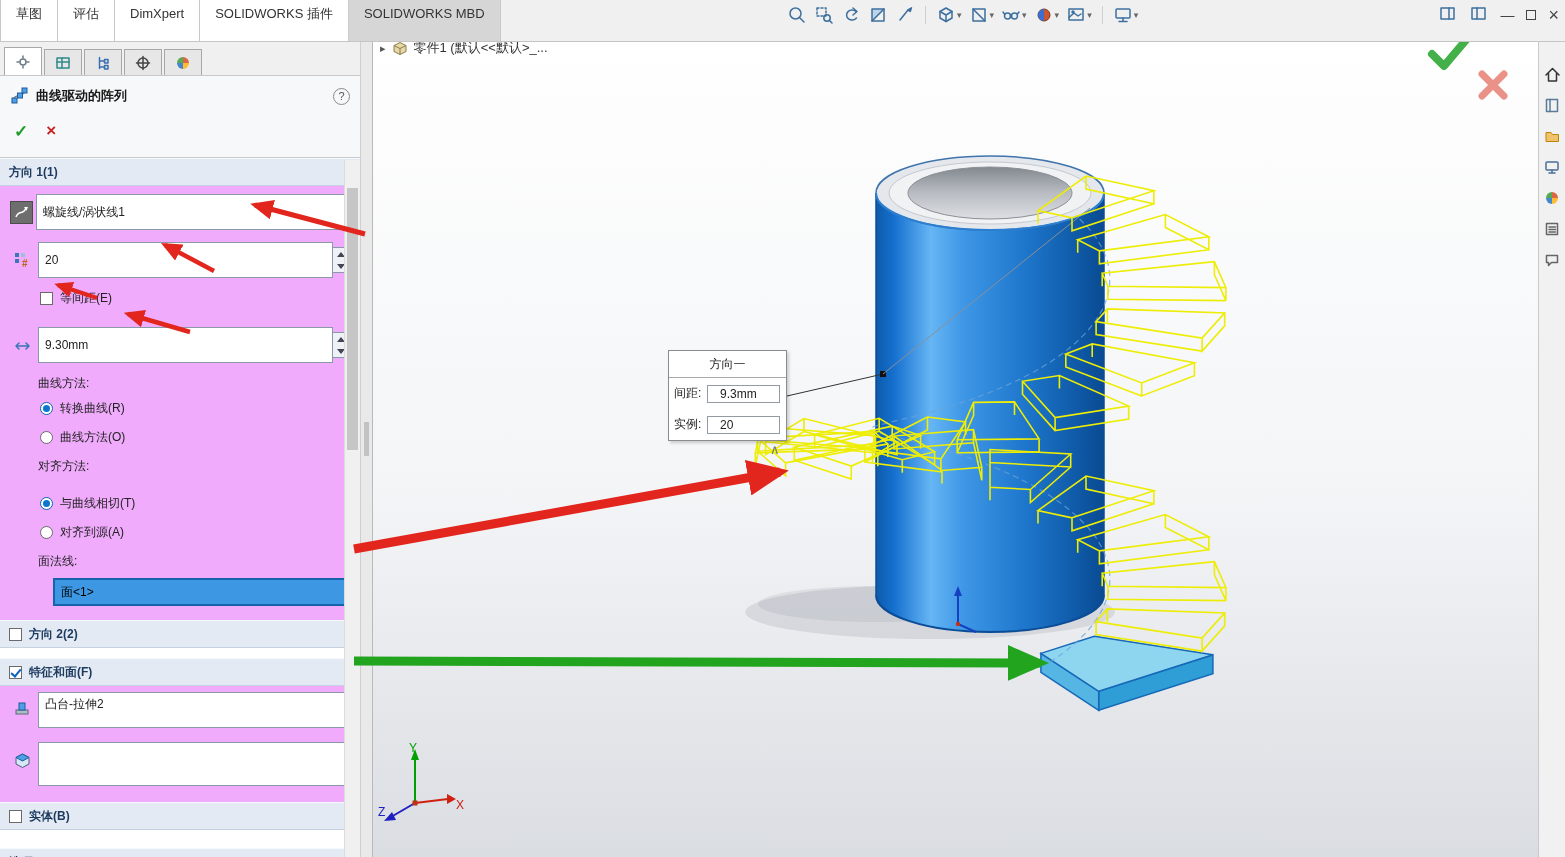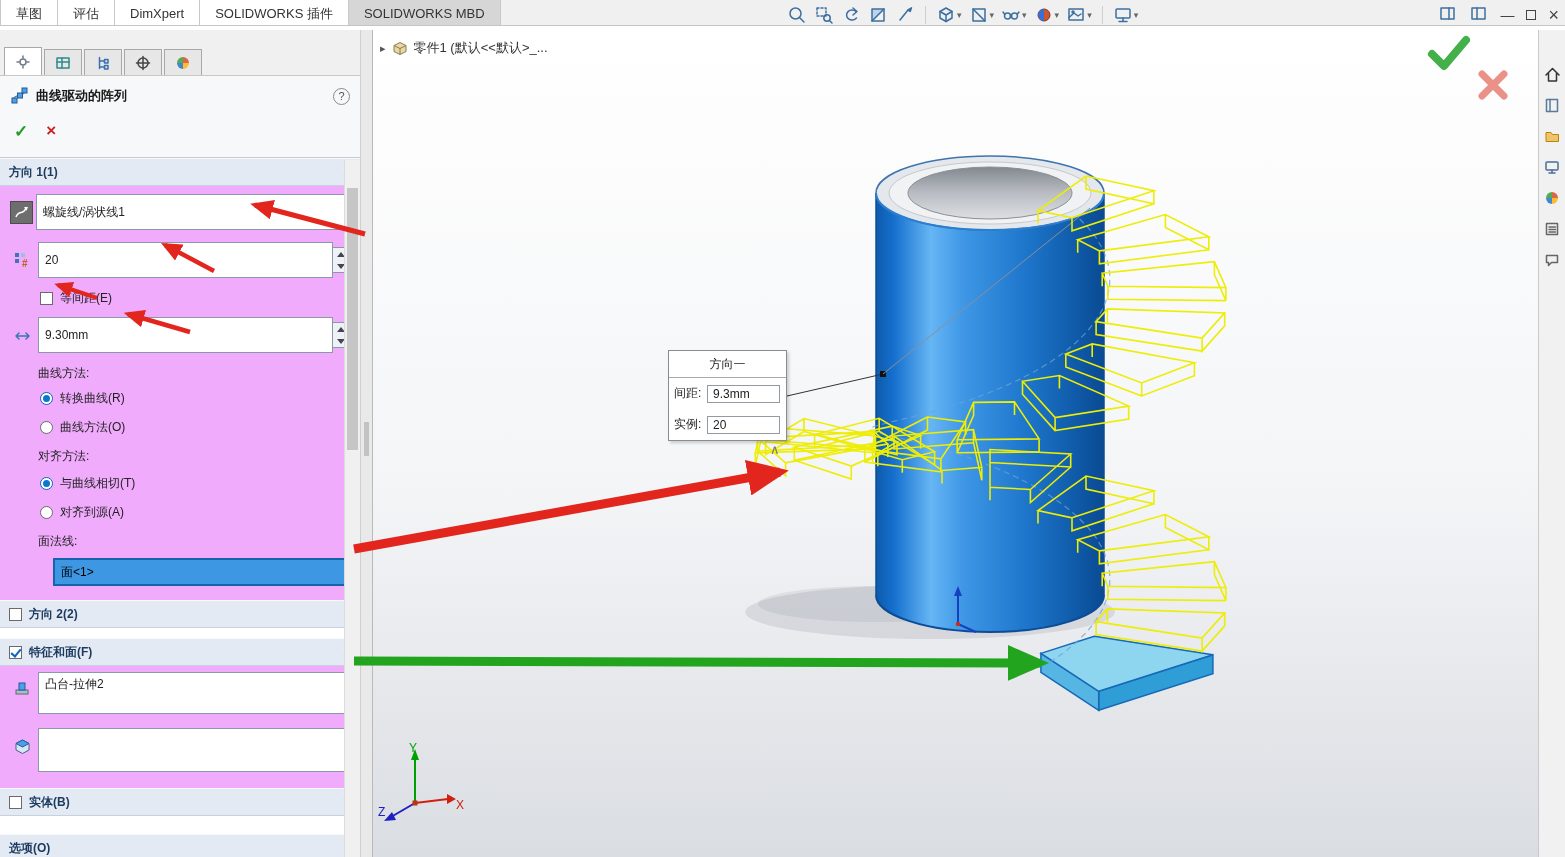--- a/index.html
+++ b/index.html
@@ -1,20 +1,20 @@
 <!DOCTYPE html>
 <html><head>
 <meta charset="utf-8">
 <style>
   * { margin:0; padding:0; box-sizing:border-box; }
   html,body { width:1565px; height:857px; overflow:hidden; }
   body { font-family:"Liberation Sans",sans-serif; font-size:12px; color:#222; background:#fff; position:relative; }
 
   
-  .topbar { position:absolute; left:0; top:0; width:1565px; height:26px; background:#f0f0f0;
+  .topbar { position:absolute; left:0; top:0; width:1565px; height:42px; background:#f0f0f0;
             border-bottom:1px solid #c5c5c5; display:flex; align-items:stretch; z-index:20; }
   .tab { padding:0 15px; line-height:28px; background:#fff; border-right:1px solid #c9c9c9;
          font-size:13px; color:#333; white-space:nowrap; }
   .tab:first-child { border-left:1px solid #c9c9c9; }
   .tab.active { background:#d6d6d6; }
   .hud { position:absolute; left:786px; top:0; height:30px; display:flex; align-items:center; gap:5px; }
   .hudbtn { display:flex; align-items:center; height:24px; padding:0 1px; }
   .caret { font-size:9px; color:#666; margin-left:1px; }
   .hud-sep { width:1px; height:18px; background:#cfcfcf; margin:0 4px; }
   .icon { stroke:#3c6f9f; fill:none; stroke-width:1.5; stroke-linecap:round; stroke-linejoin:round; }
@@ -64,21 +64,21 @@
   .optrow { display:flex; align-items:center; margin:0 10px 0 40px; gap:7px; }
   .radio { width:13px; height:13px; border:1px solid #6a6a6a; border-radius:50%; background:#fff;
            position:relative; flex:none; }
   .radio.on { border-color:#0b63b8; }
   .radio.on::after { content:""; position:absolute; left:2px; top:2px; right:2px; bottom:2px;
                      border-radius:50%; background:#0b76d0; }
   .check { width:13px; height:13px; border:1px solid #6a6a6a; background:#fff; position:relative; flex:none; }
   .check.on::after { content:""; position:absolute; left:3px; top:0px; width:4px; height:8px;
                      border:solid #0b63c0; border-width:0 2px 2px 0; transform:rotate(40deg); }
   .sec .check { margin-right:7px; }
-  .mt6{margin-top:6px}.mt8{margin-top:8px}.mt10{margin-top:10px}.mt12{margin-top:12px}.mt14{margin-top:14px}
+  .mt6{margin-top:6px}.mt8{margin-top:8px}.mt10{margin-top:20px}.mt12{margin-top:12px}.mt14{margin-top:14px}
   .pb14{height:14px}.pb16{height:16px}
   .pm-scrollbar { position:absolute; left:344px; top:130px; width:16px; height:697px; background:#f0f0f0;
                   border-left:1px solid #dcdcdc; }
   .pm-scrollbar .thumb { position:absolute; left:2px; right:2px; top:28px; height:262px; background:#c6c6c6; }
 
   .splitter { position:absolute; left:360px; top:30px; width:13px; height:827px; background:#e9e9e9;
               border-left:1px solid #cfcfcf; border-right:1px solid #b9b9b9; z-index:11; }
   .splitter .grip { position:absolute; left:3px; top:392px; width:5px; height:34px; background:#c2c2c2; }
 
   
@@ -91,21 +91,21 @@
   .step { stroke:#eded05; fill:none; stroke-width:1.6; }
   .helix { stroke:#6ba3d8; stroke-width:1.2; stroke-dasharray:6 4; fill:none; opacity:.75; }
   .confirm-corner { position:absolute; right:18px; top:2px; z-index:6; }
 
   .callout { position:absolute; left:295px; top:320px; width:119px; background:#fff;
              border:1px solid #8c8c8c; box-shadow:2px 2px 3px rgba(0,0,0,.18); z-index:6; }
   .callout-title { text-align:center; padding:5px 0 4px; border-bottom:1px solid #a8a8a8; }
   .callout-row { display:flex; align-items:center; height:31px; }
   .callout-label { width:37px; padding-left:5px; }
   .callout-val { flex:1; margin:2px 6px 2px 1px; border:1px solid #949aa2; height:18px;
-                 display:flex; align-items:center; padding-left:5px; background:#fff; }
+                 display:flex; align-items:center; padding-left:12px; background:#fff; }
   .callout-chev { position:absolute; left:397px; top:412px; color:#777; font-size:13px; z-index:6; }
 
   
   .taskpane { position:absolute; right:0; top:30px; width:27px; height:827px; background:#f1f1f1;
               border-left:1px solid #c9c9c9; z-index:10; display:flex; flex-direction:column;
               align-items:center; padding-top:34px; gap:11px; }
   .tp-icon { width:20px; height:20px; display:flex; align-items:center; justify-content:center; }
 
   .overlay { position:absolute; left:0; top:0; width:1565px; height:857px; z-index:50; pointer-events:none; }
 </style>
@@ -355,21 +355,21 @@
     <span>特征和面(F)</span>
     <span class="chev">∧</span>
   </div>
   <div class="row mt6" style="align-items:flex-start">
     <span class="rowicon" style="margin-top:8px">
       <svg width="17" height="17">
           <rect x="2" y="10" width="12" height="4" fill="#aebcc8" stroke="#5c6b78"></rect>
           <rect x="5" y="3" width="6" height="7" fill="#4d9fe8" stroke="#1f5c9e"></rect>
         </svg>
       </span>
-    <div class="listbox" style="height:42px">
+    <div class="listbox" style="height:36px">
       <div>凸台-拉伸2</div>
     </div>
   </div>
   <div class="row mt14" style="align-items:flex-start">
     <span class="rowicon" style="margin-top:10px">
       <svg width="17" height="17">
           <path d="M8.5,2 L15,5.5 L15,12 L8.5,15.5 L2,12 L2,5.5 Z" fill="#d7e7f5" stroke="#46627c"></path>
           <path d="M2,5.5 L8.5,9 L15,5.5 L8.5,2 Z" fill="#4d9fe8" stroke="#1f5c9e"></path>
         </svg>
       </span>

